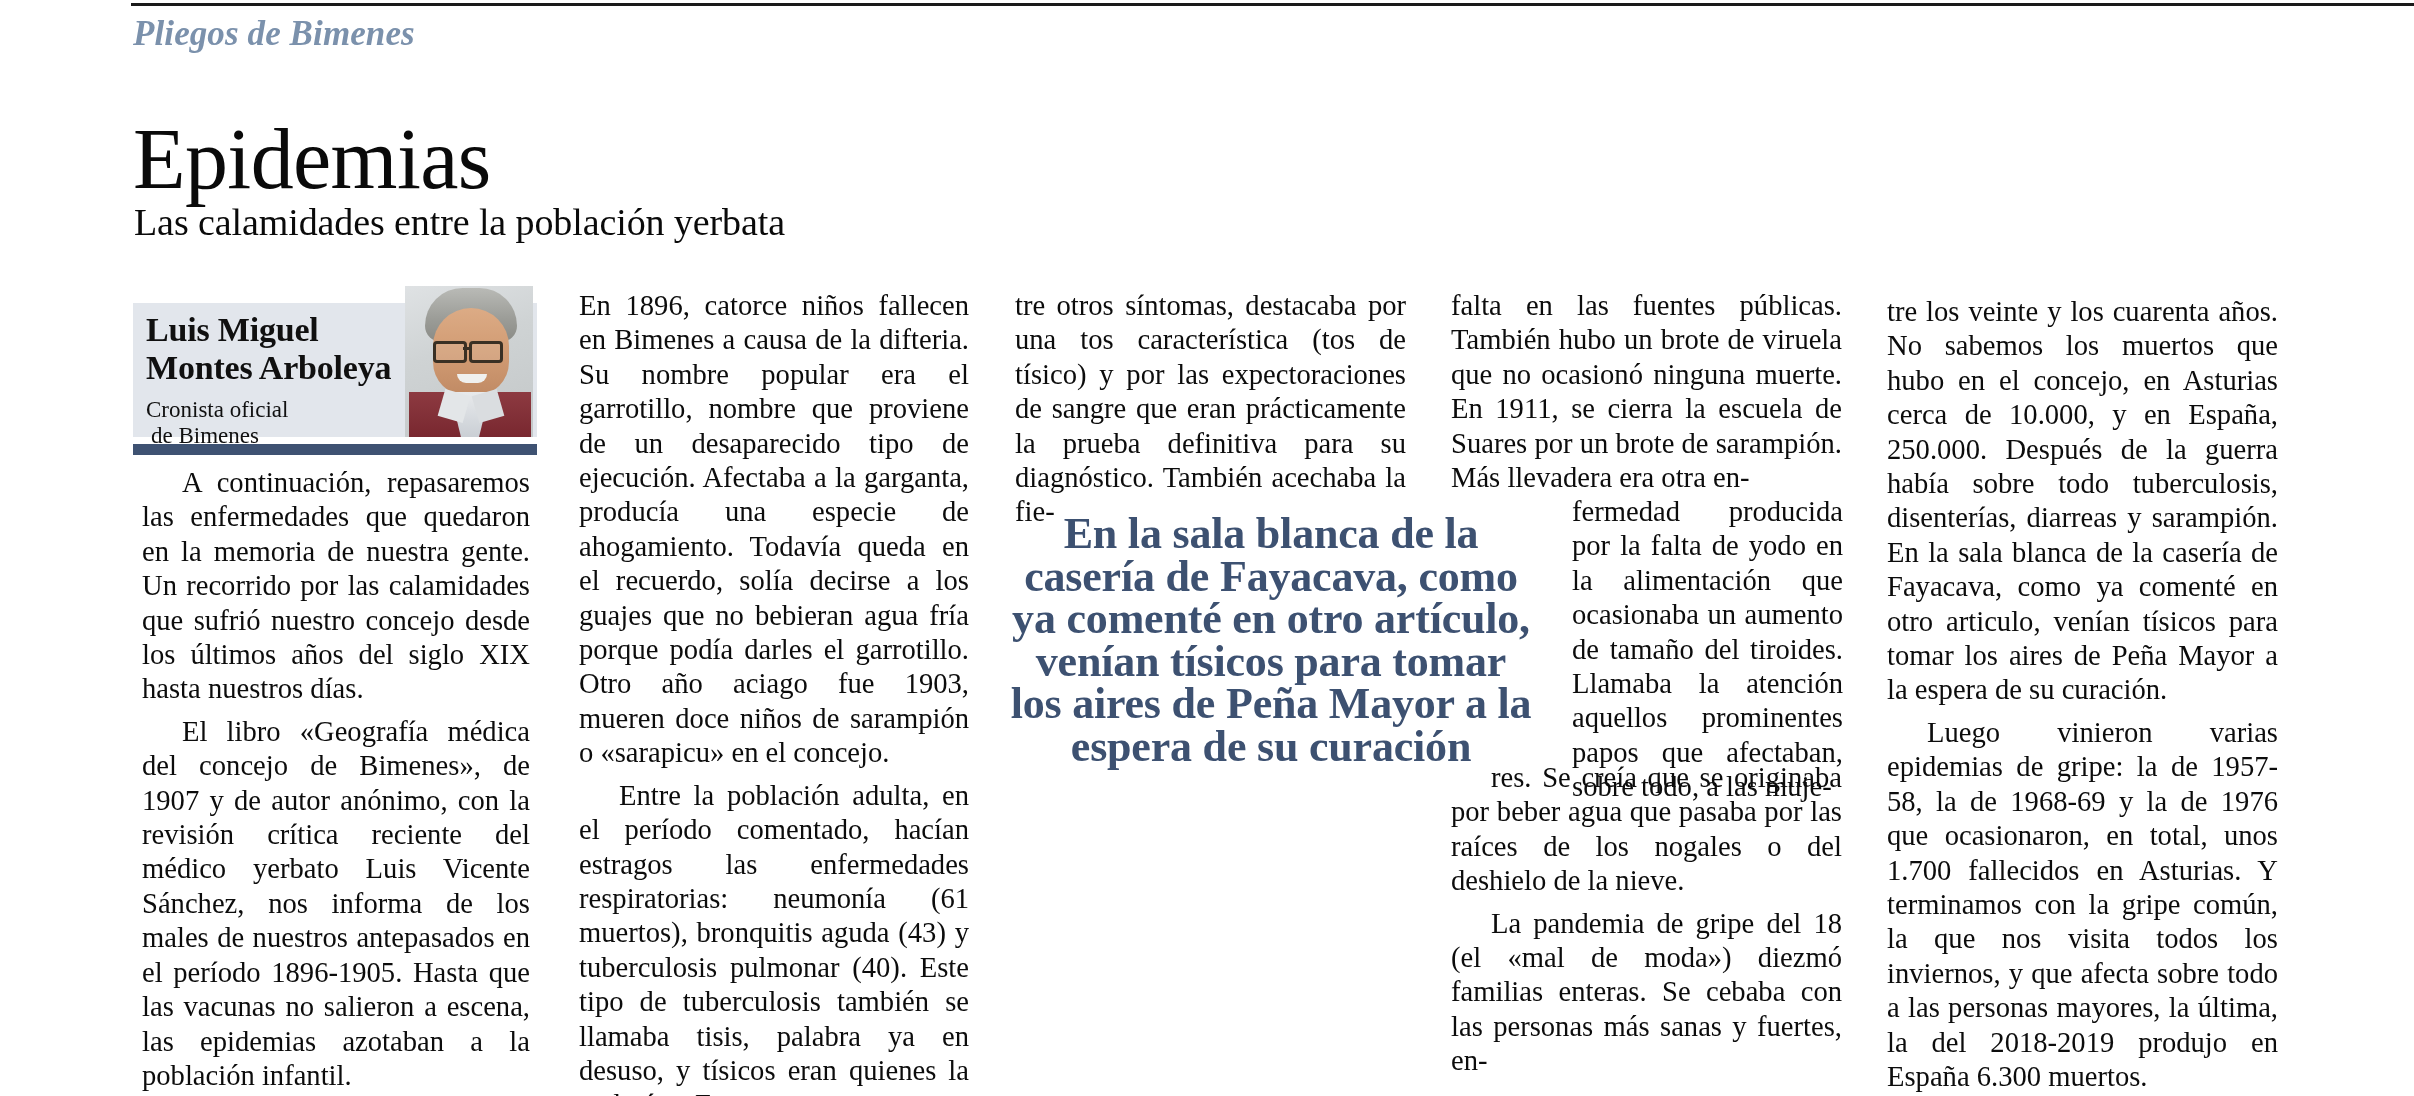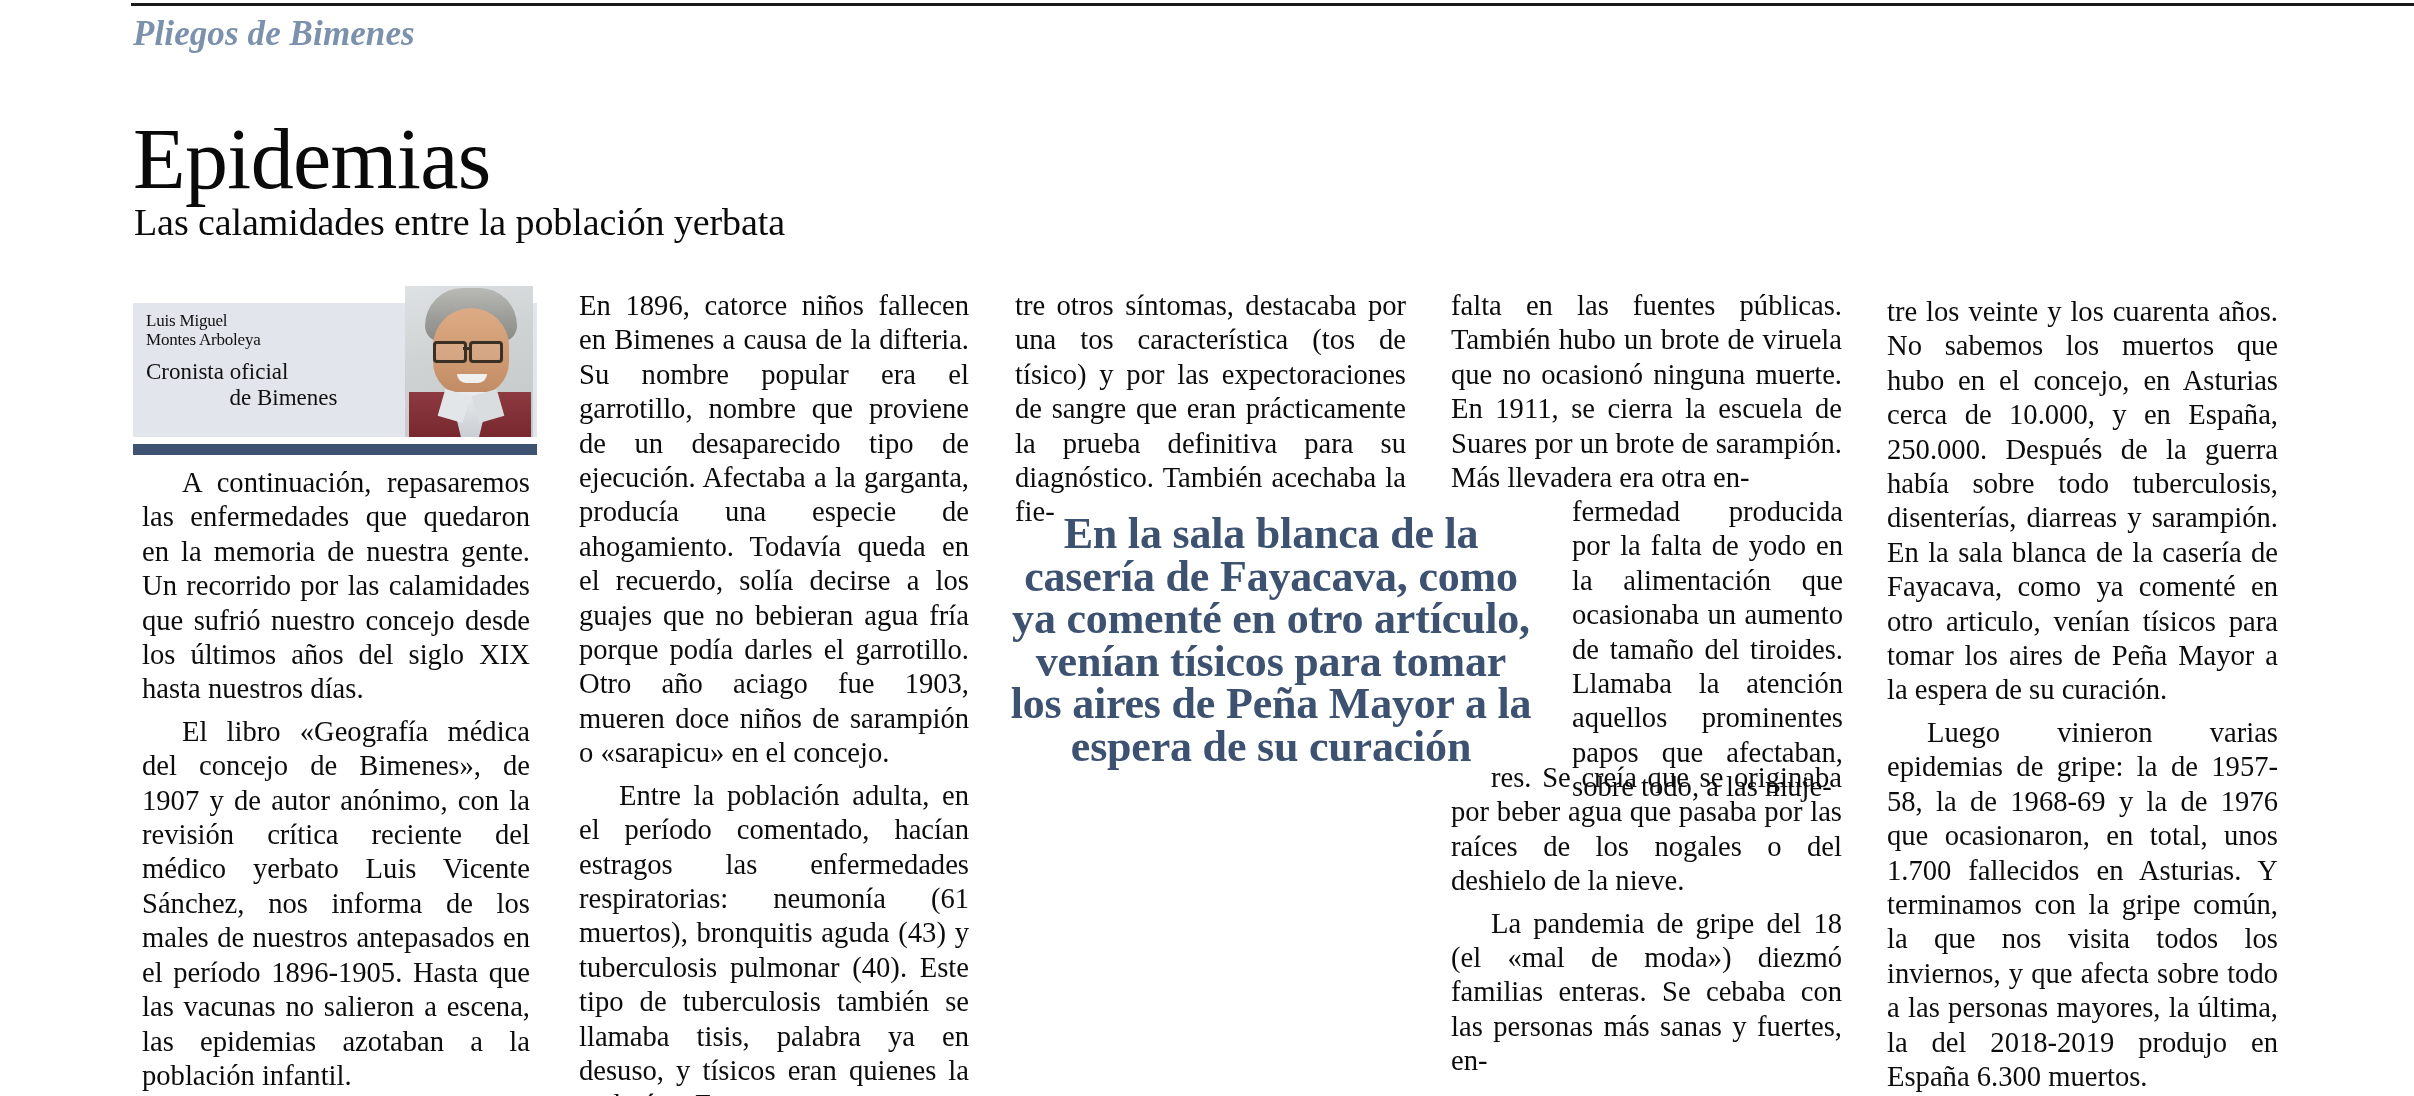--- a/index.html
+++ b/index.html
@@ -99,35 +99,35 @@
     background: #3e5272;
   }
   .byline-text {
     position: absolute;
     left: 13px;
     top: 8px;
     width: 270px;
   }
   .byline-name {
     font-family: "Liberation Serif", "DejaVu Serif", serif;
-    font-weight: normal;
-    font-size: 17px;
+    font-weight: bold;
+    font-size: 34px;
     line-height: 1.12;
     color: #101010;
     letter-spacing: -0.2px;
   }
   .byline-role {
     margin-top: 10px;
     font-family: "Liberation Serif", "DejaVu Serif", serif;
     font-weight: normal;
     font-size: 23px;
     line-height: 1.14;
     color: #101010;
   }
-  .byline-role .l2 { padding-left: 5px; text-align: center; }
+  .byline-role .l2 { padding-left: 5px; }
 
   .author-photo {
     position: absolute;
     left: 272px;
     top: -17px;
     width: 128px;
     height: 151px;
     overflow: hidden;
     background: #cfd2d0;
   }

